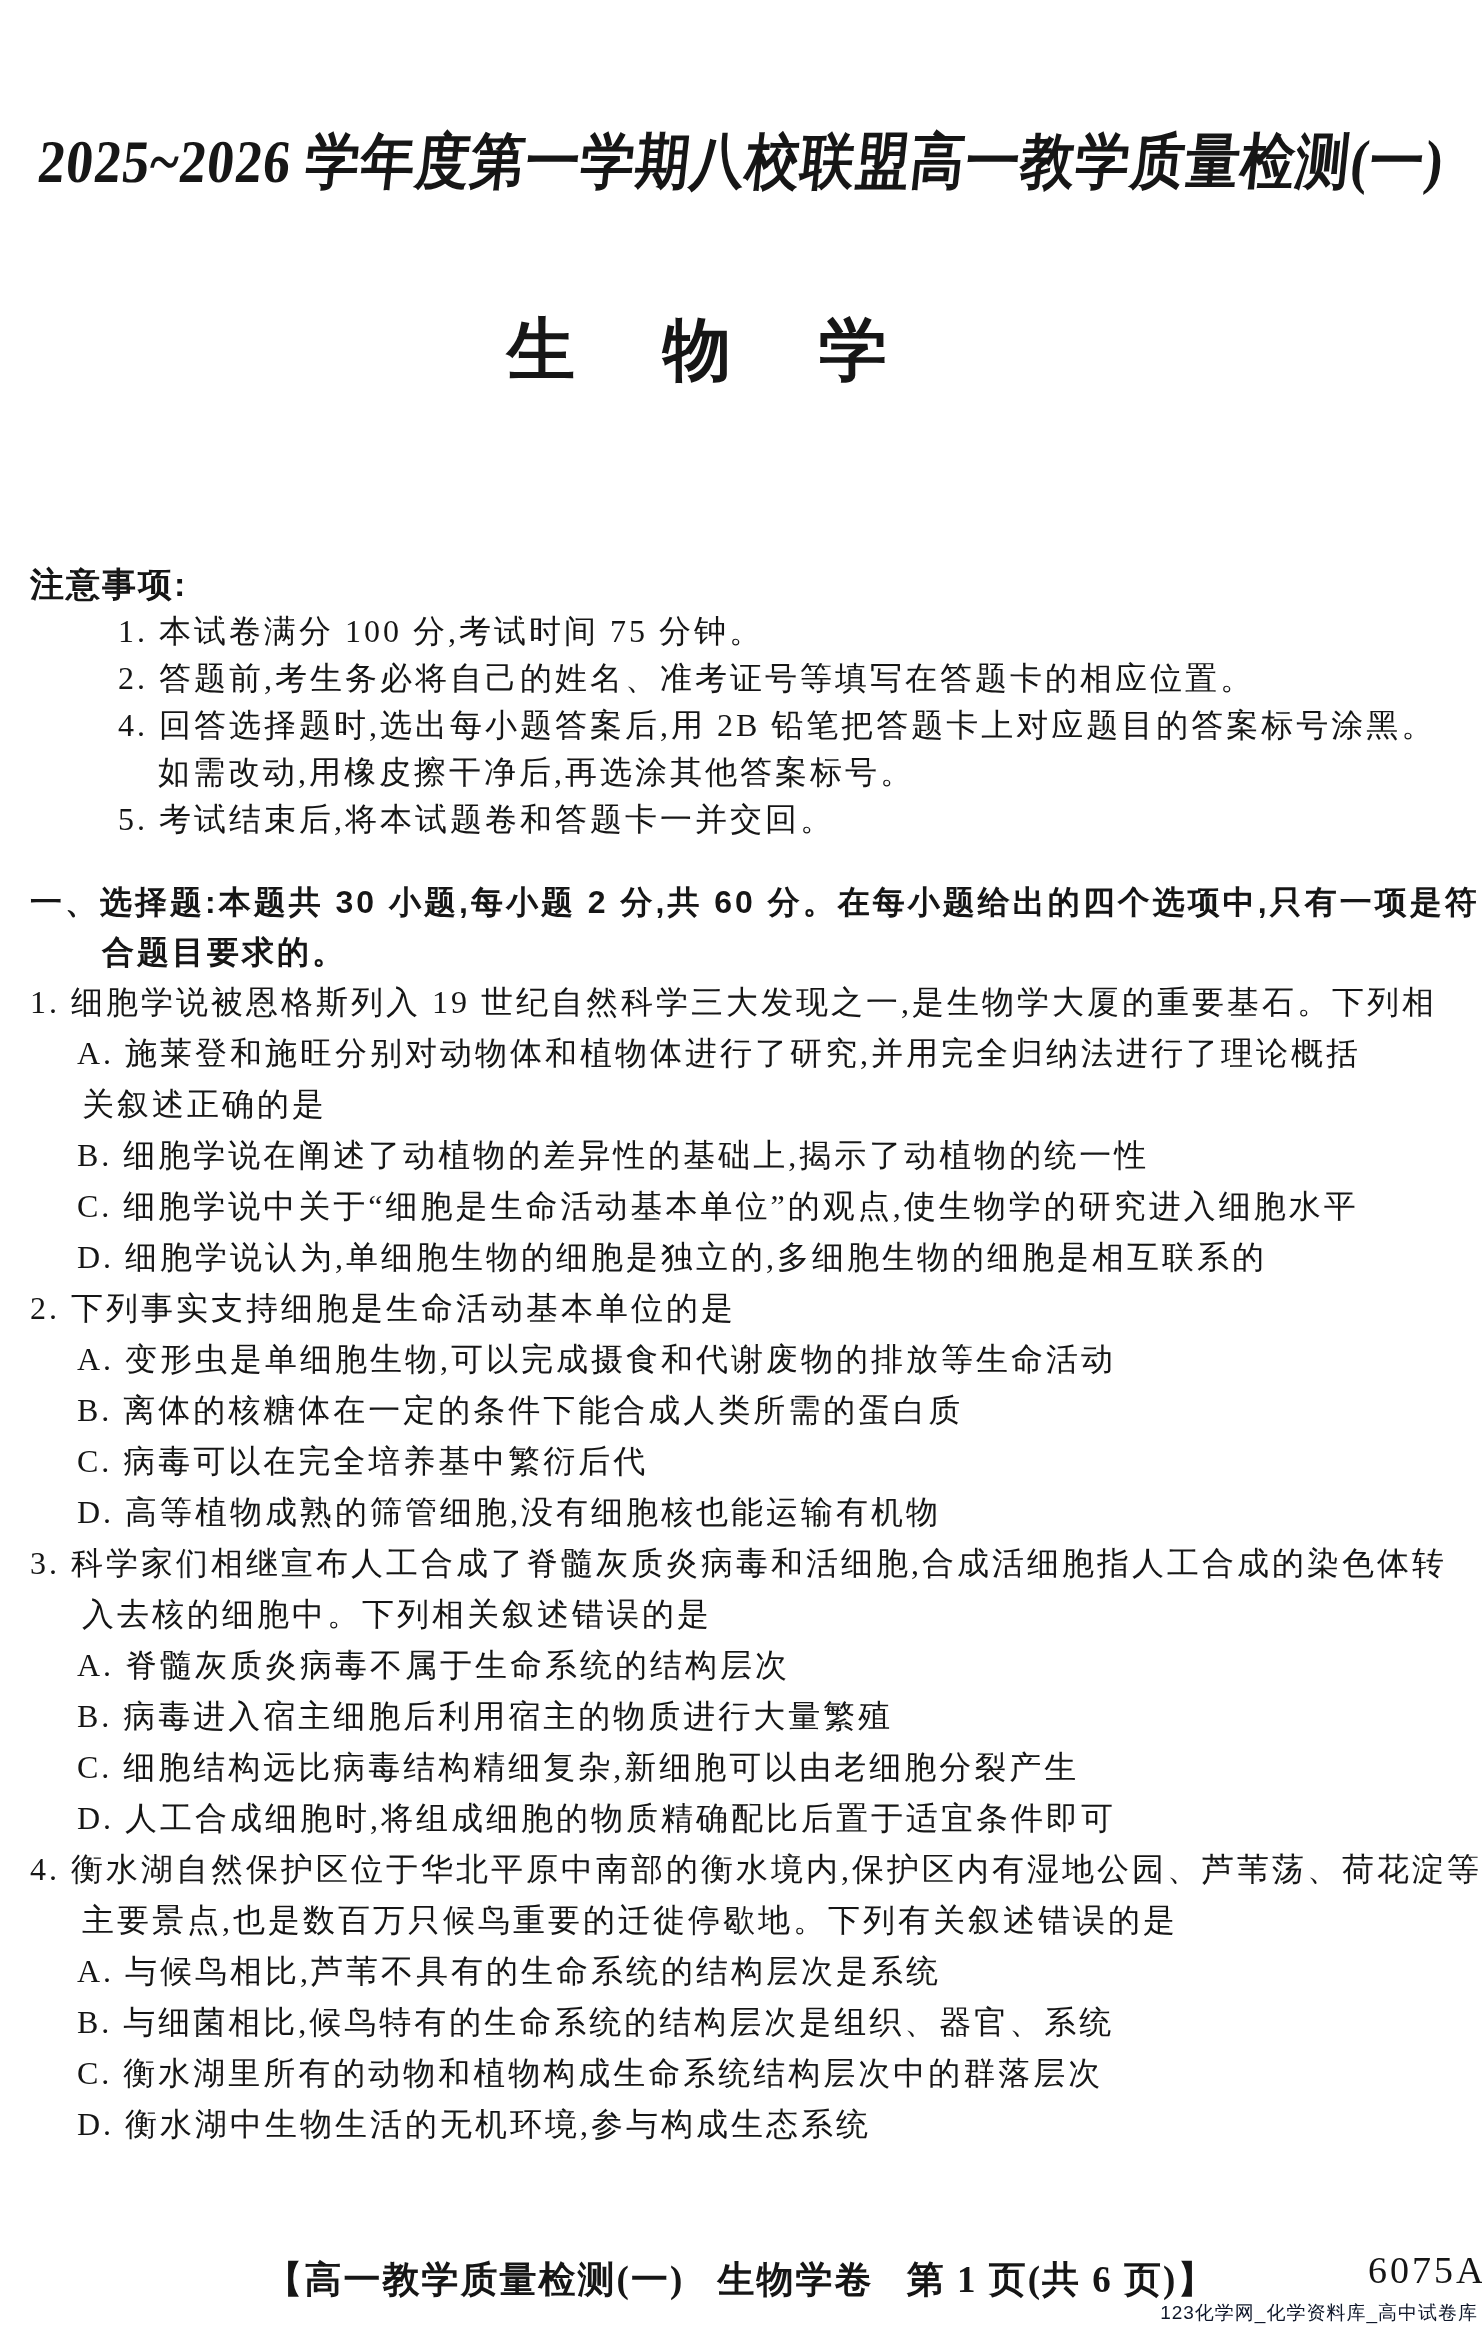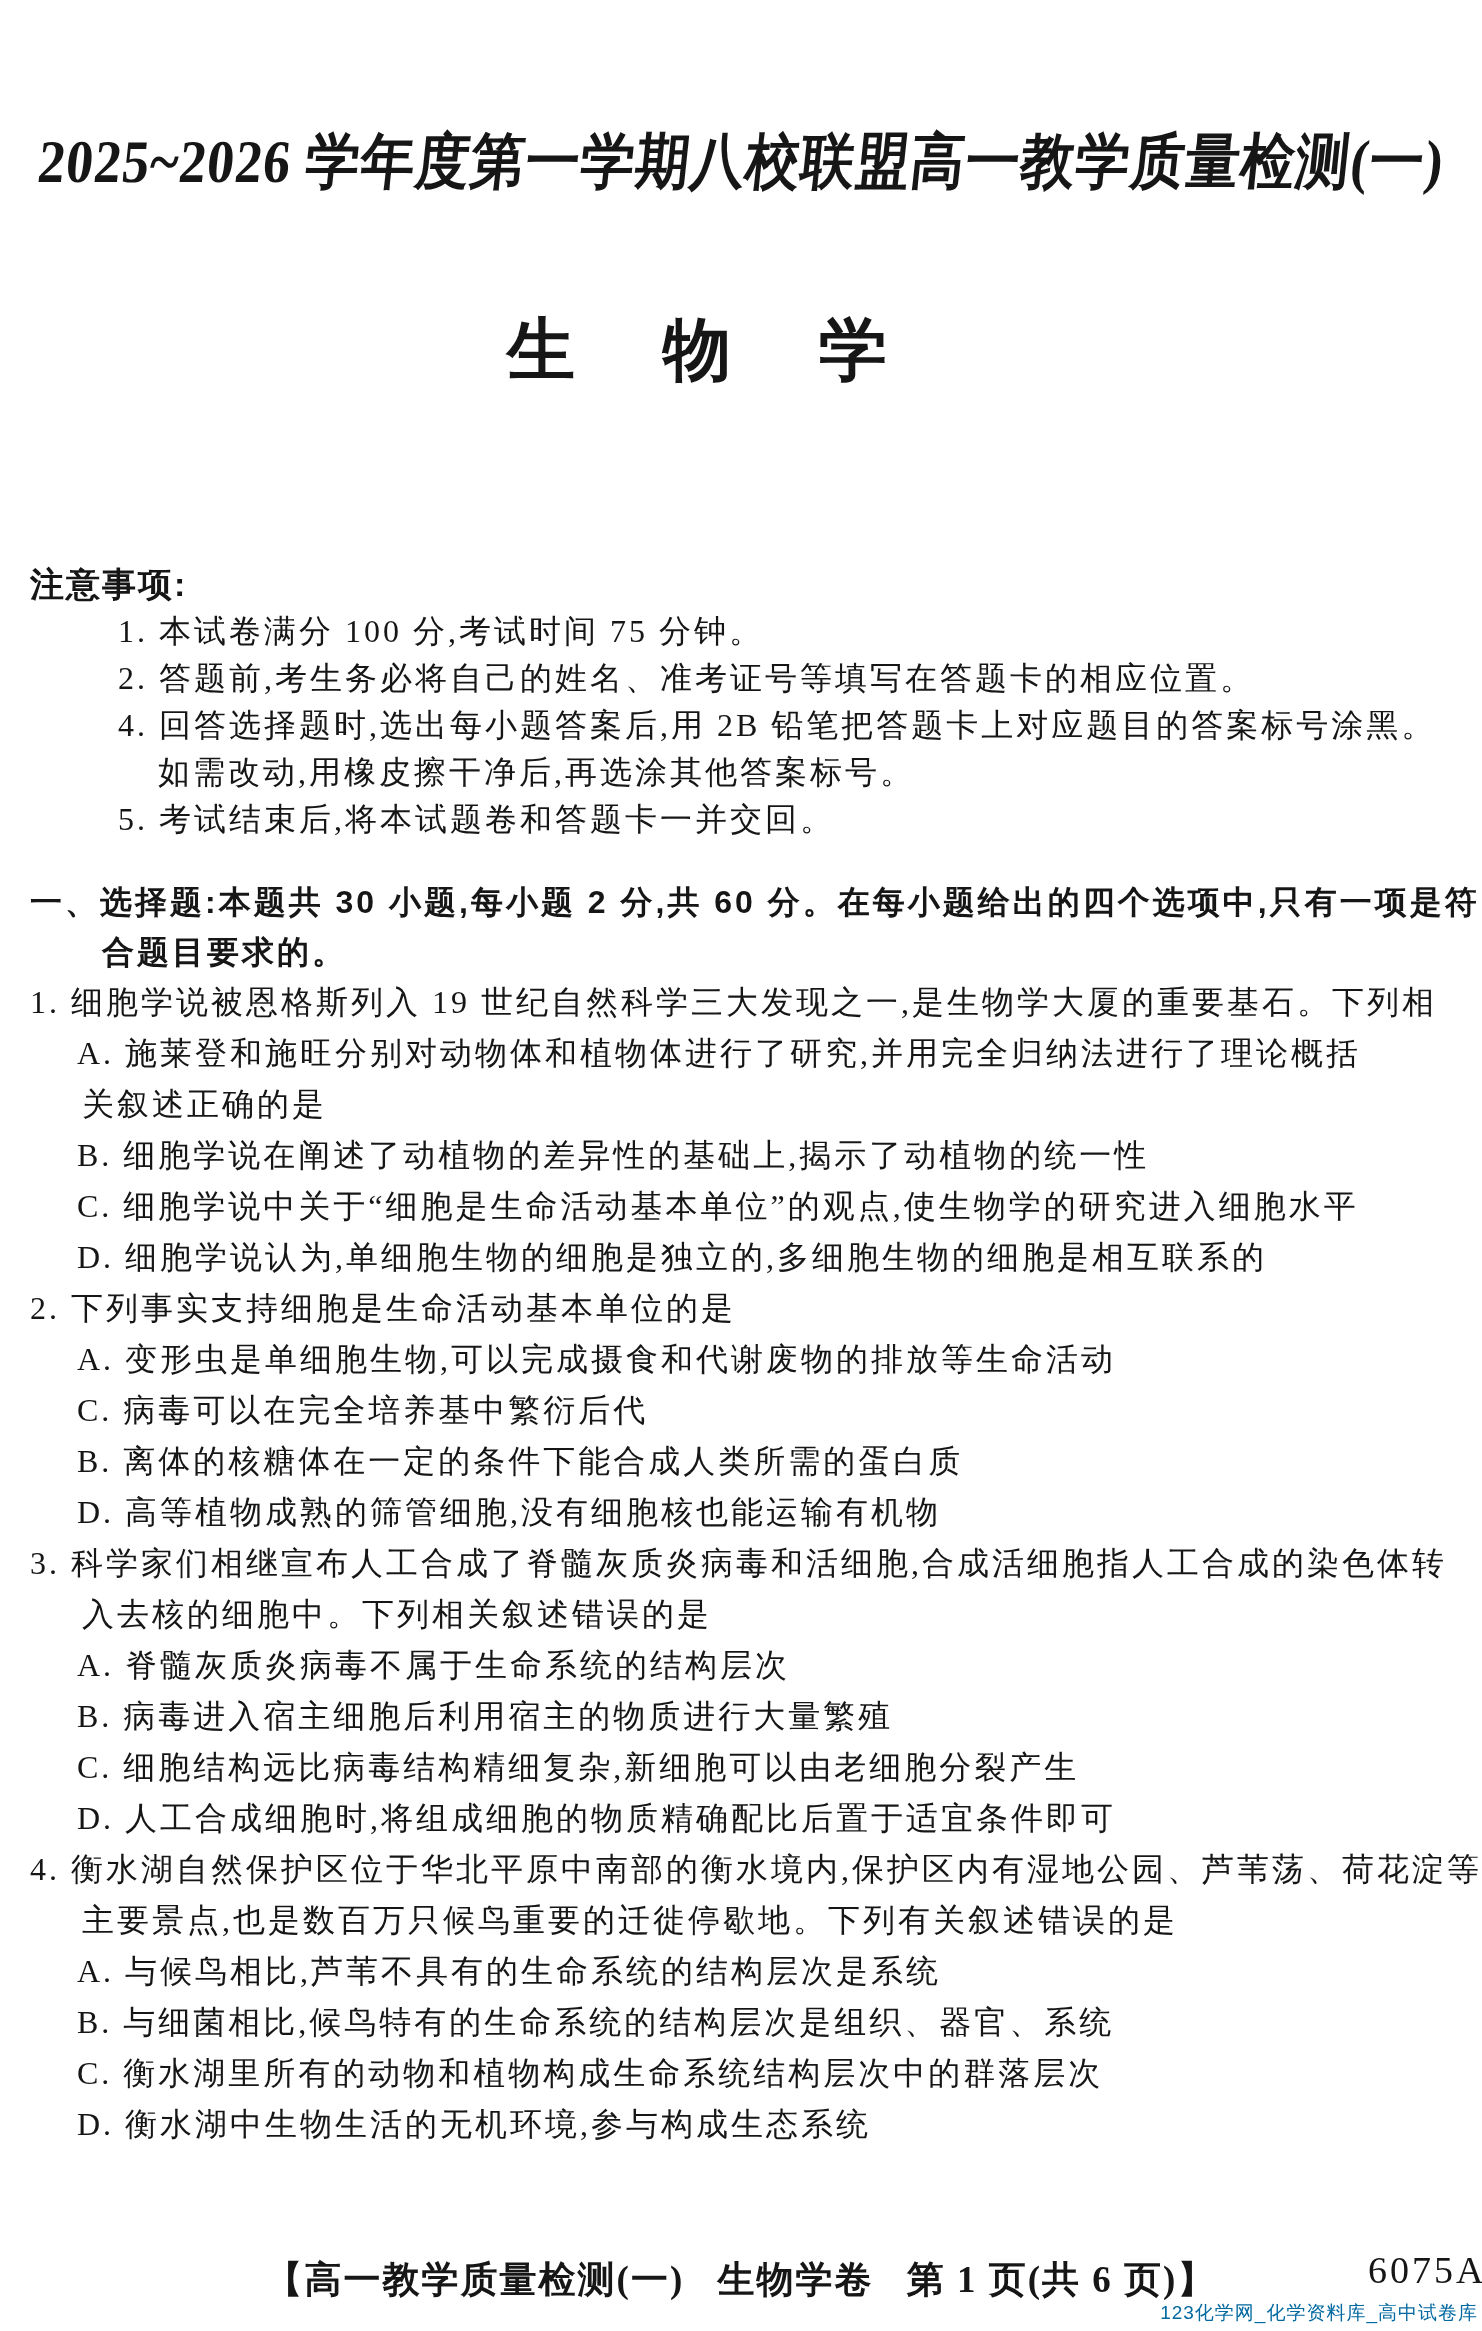--- a/index.html
+++ b/index.html
@@ -87,21 +87,21 @@
     position: absolute;
     top: 2248px; left: 1368px;
     font-size: 38px;
     letter-spacing: 3px;
   }
   .watermark {
     position: absolute;
     top: 2300px; right: 4px;
     font-size: 19px;
     letter-spacing: 1px;
-    color: #0369a1;
+    color: #0f172a;
     font-family: "Liberation Sans", sans-serif;
     white-space: nowrap;
   }
 </style>
 </head>
 <body>
 
 <div class="page">
 
   <div class="exam-title">2025~2026 学年度第一学期八校联盟高一教学质量检测(一)</div>
@@ -121,22 +121,22 @@
 
     <div class="q-line">1. 细胞学说被恩格斯列入 19 世纪自然科学三大发现之一,是生物学大厦的重要基石。下列相</div>
     <div class="q-line q-option">A. 施莱登和施旺分别对动物体和植物体进行了研究,并用完全归纳法进行了理论概括</div>
     <div class="q-line q-wrap">关叙述正确的是</div>
     <div class="q-line q-option">B. 细胞学说在阐述了动植物的差异性的基础上,揭示了动植物的统一性</div>
     <div class="q-line q-option">C. 细胞学说中关于“细胞是生命活动基本单位”的观点,使生物学的研究进入细胞水平</div>
     <div class="q-line q-option">D. 细胞学说认为,单细胞生物的细胞是独立的,多细胞生物的细胞是相互联系的</div>
 
     <div class="q-line">2. 下列事实支持细胞是生命活动基本单位的是</div>
     <div class="q-line q-option">A. 变形虫是单细胞生物,可以完成摄食和代谢废物的排放等生命活动</div>
+    <div class="q-line q-option">B. 离体的核糖体在一定的条件下能合成人类所需的蛋白质</div>
     <div class="q-line q-option">C. 病毒可以在完全培养基中繁衍后代</div>
-    <div class="q-line q-option">B. 离体的核糖体在一定的条件下能合成人类所需的蛋白质</div>
     <div class="q-line q-option">D. 高等植物成熟的筛管细胞,没有细胞核也能运输有机物</div>
 
     <div class="q-line">3. 科学家们相继宣布人工合成了脊髓灰质炎病毒和活细胞,合成活细胞指人工合成的染色体转</div>
     <div class="q-line q-wrap">入去核的细胞中。下列相关叙述错误的是</div>
     <div class="q-line q-option">A. 脊髓灰质炎病毒不属于生命系统的结构层次</div>
     <div class="q-line q-option">B. 病毒进入宿主细胞后利用宿主的物质进行大量繁殖</div>
     <div class="q-line q-option">C. 细胞结构远比病毒结构精细复杂,新细胞可以由老细胞分裂产生</div>
     <div class="q-line q-option">D. 人工合成细胞时,将组成细胞的物质精确配比后置于适宜条件即可</div>
 
     <div class="q-line">4. 衡水湖自然保护区位于华北平原中南部的衡水境内,保护区内有湿地公园、芦苇荡、荷花淀等</div>

